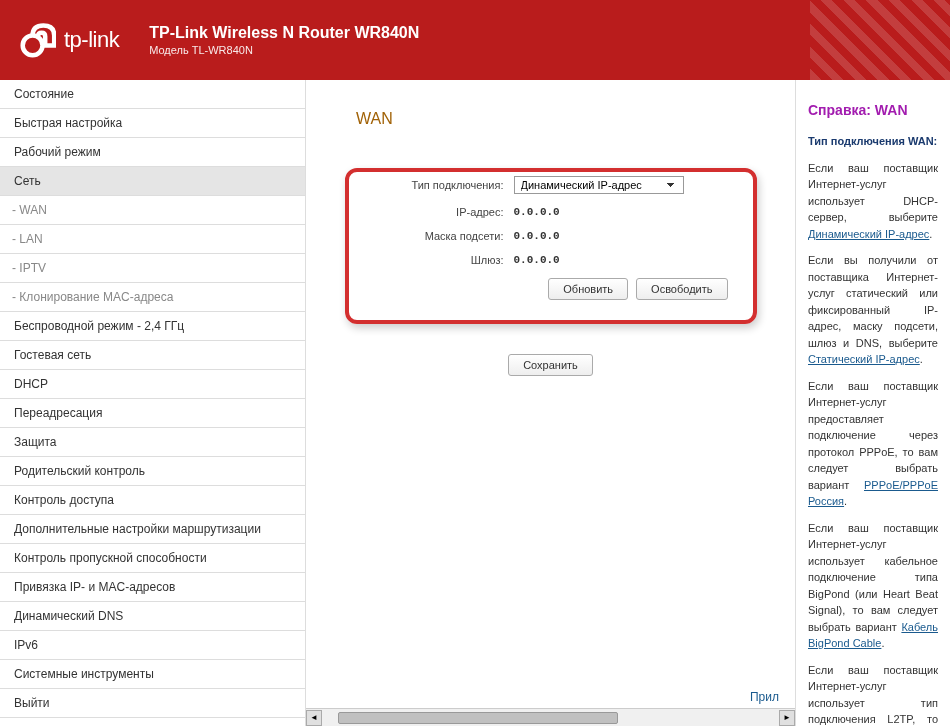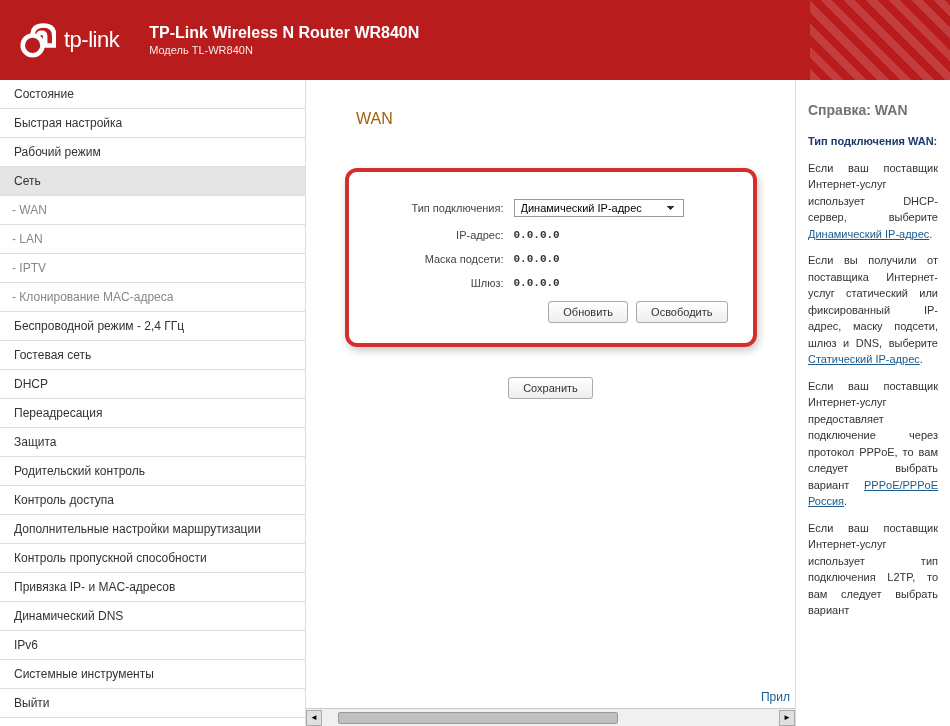--- a/index.html
+++ b/index.html
@@ -18,40 +18,40 @@
 
 .sidebar { width: 306px; background: #fff; border-right: 1px solid #ddd; overflow-y: auto; flex-shrink: 0; }
 .sidebar-item { padding: 7px 14px; border-bottom: 1px solid #ddd; color: #333; cursor: pointer; font-size: 12px; }
 .sidebar-item.active { background: #e5e5e5; color: #333; font-weight: 500; }
 .sidebar-subitem { padding: 7px 14px 7px 12px; border-bottom: 1px solid #ddd; color: #888; cursor: pointer; font-size: 12px; }
 
 .main { flex: 1; display: flex; overflow: hidden; }
 .content { flex: 1; padding: 30px 20px; overflow-x: auto; overflow-y: auto; position: relative; }
 .content-title { color: #a16207; font-size: 16px; font-weight: 500; margin-bottom: 40px; margin-left: 30px; }
 
-.form-box { border: 4px solid #d32f2f; border-radius: 12px; padding: 27px 25px 20px 15px; margin: 0 auto 30px; width: 412px; box-shadow: 2px 4px 8px rgba(0,0,0,0.2); }
+.form-box { border: 4px solid #d32f2f; border-radius: 12px; padding: 4px 25px 20px 15px; margin: 0 auto 30px; width: 412px; box-shadow: 2px 4px 8px rgba(0,0,0,0.2); }
 .form-row { display: flex; align-items: center; margin-bottom: 12px; }
 .form-label { width: 150px; text-align: right; color: #444; font-size: 11px; padding-right: 10px; }
 .form-value { color: #333; font-size: 11px; font-weight: bold; font-family: Liberation Mono, monospace; }
 .form-select { border: 1px solid #999; padding: 2px 20px 2px 6px; font-size: 11px; background: #fff; width: 170px; appearance: none; background-image: linear-gradient(45deg, transparent 50%, #333 50%), linear-gradient(135deg, #333 50%, transparent 50%); background-position: calc(100% - 12px) center, calc(100% - 8px) center; background-size: 4px 4px, 4px 4px; background-repeat: no-repeat; }
 .button-row { display: flex; justify-content: flex-end; gap: 8px; margin-top: 4px; }
 .btn { border: 1px solid #aaa; background: linear-gradient(#fff, #eee); padding: 4px 14px; font-size: 11px; border-radius: 3px; cursor: pointer; color: #333; }
 
 .save-row { text-align: center; margin-top: 30px; }
 
 .help { width: 155px; padding: 20px 12px; border-left: 1px solid #ddd; overflow-y: auto; font-size: 11px; line-height: 1.5; flex-shrink: 0; }
-.help-title { font-size: 14px; font-weight: bold; color: #737373; margin-bottom: 12px; }
+.help-title { font-size: 14px; font-weight: bold; color: #a21caf; margin-bottom: 12px; }
 .help-label { font-weight: bold; color: #1a3a6e; }
 .help p { margin-bottom: 10px; color: #333; text-align: justify; }
 .help-link { color: #1a5a8e; text-decoration: underline; cursor: pointer; }
 
 .scrollbar-horiz { position: absolute; bottom: 0; left: 0; right: 0; height: 18px; background: #f0f0f0; border-top: 1px solid #ccc; display: flex; align-items: center; }
 .scrollbar-horiz .thumb { height: 12px; width: 280px; background: #c0c0c0; border: 1px solid #999; border-radius: 2px; margin-left: 16px; }
 .scrollbar-horiz .arrow { width: 16px; height: 16px; background: #e0e0e0; border: 1px solid #aaa; display: flex; align-items: center; justify-content: center; font-size: 8px; }
-.partial-text { position: absolute; bottom: 22px; right: 5px; color: #1a5a8e; font-size: 12px; }
+.partial-text { position: absolute; bottom: 22px; right: 16px; color: #1a5a8e; font-size: 12px; }
 </style>
 </head>
 <body>
 
 <div class="header">
   <div class="logo">
     <svg class="logo-icon" viewBox="0 0 40 40">
         <circle cx="14" cy="26" r="11" fill="none" stroke="#fff" stroke-width="5"></circle>
         <path d="M14 15 Q14 4 26 4 Q38 4 38 15 L38 26 L28 26 L28 16 Q28 12 24 12 Q20 12 20 16" fill="none" stroke="#fff" stroke-width="5"></path>
       </svg>
@@ -132,17 +132,18 @@
         <div class="arrow">►</div>
       </div>
     </div>
 
     <div class="help">
       <div class="help-title">Справка: WAN</div>
       <p><span class="help-label">Тип подключения WAN:</span></p>
       <p><span>Если ваш поставщик Интернет-услуг использует DHCP-сервер, выберите </span><span class="help-link">Динамический IP-адрес</span><span>.</span></p>
       <p><span>Если вы получили от поставщика Интернет-услуг статический или фиксированный IP-адрес, маску подсети, шлюз и DNS, выберите </span><span class="help-link">Статический IP-адрес</span><span>.</span></p>
       <p><span>Если ваш поставщик Интернет-услуг предоставляет подключение через протокол PPPoE, то вам следует выбрать вариант </span><span class="help-link">PPPoE/PPPoE Россия</span><span>.</span></p>
+      <p><span>Если ваш поставщик Интернет-услуг использует кабельное подключение типа BigPond (или Heart Beat Signal), то вам следует выбрать вариант </span><span class="help-link">Кабель BigPond Cable</span><span>.</span></p>
       <p><span>Если ваш поставщик Интернет-услуг использует тип подключения L2TP, то вам следует выбрать вариант </span></p>
 
     </div>
   </div>
 </div>
 
 </body></html>

